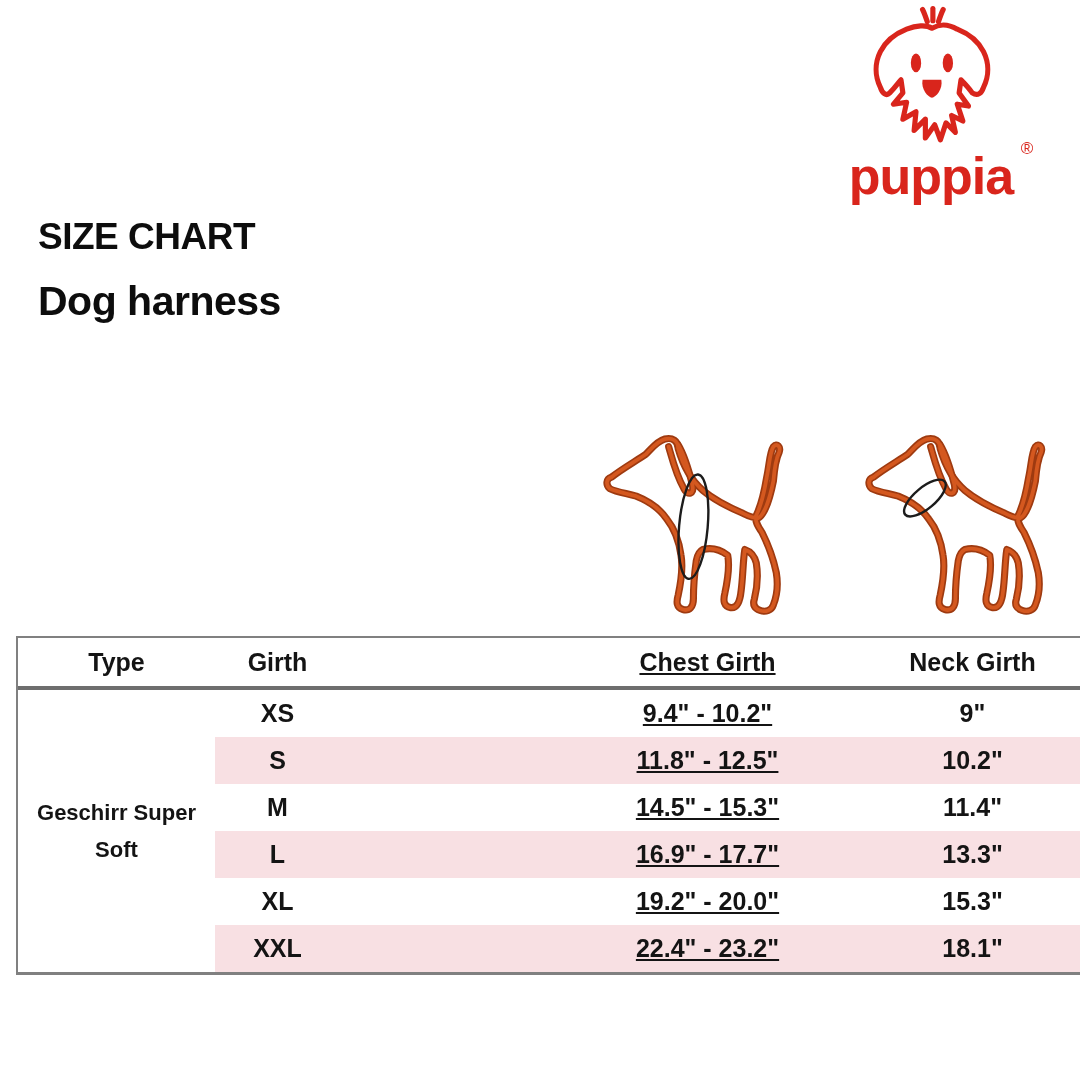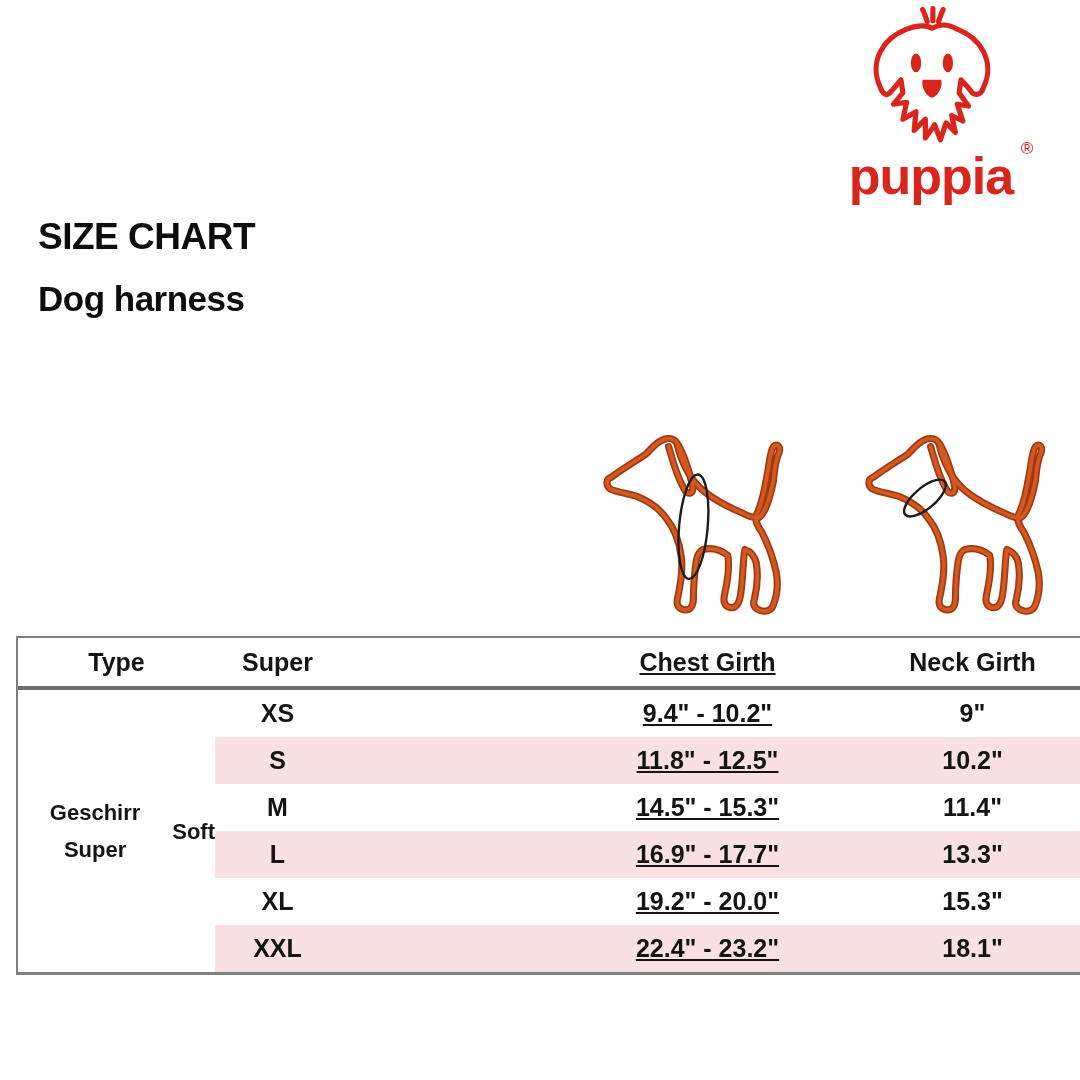--- a/index.html
+++ b/index.html
@@ -13,21 +13,21 @@
   .wordmark{
     position:relative;display:inline-block;margin-top:2px;
     font-size:52px;font-weight:bold;letter-spacing:-1px;color:#d9251c;line-height:1;
   }
   .wordmark .reg{
     position:absolute;top:-10px;right:-20px;font-size:17px;font-weight:normal;letter-spacing:0;
   }
   
   .titles{position:absolute;left:38px;top:218px;}
   .main-title{font-size:37px;font-weight:bold;letter-spacing:-0.5px;line-height:1;color:#0d0d0d;}
-  .sub-title{font-size:35px;font-weight:bold;letter-spacing:-0.5px;line-height:1;margin-top:26px;color:#0d0d0d;}
+  .sub-title{font-size:41px;font-weight:bold;letter-spacing:-0.5px;line-height:1;margin-top:26px;color:#0d0d0d;}
   
   .dog{position:absolute;top:420px;width:195px;height:200px;}
   .dog1{left:594px;}
   .dog2{left:856px;}
   
   .size-table{
     position:absolute;left:16px;top:636px;width:1066px;box-sizing:border-box;
     border:2px solid #808080;border-bottom-width:3px;
     display:grid;
     grid-template-columns:197px 125px 525px 215px;
@@ -36,21 +36,21 @@
   }
   .cell{
     display:flex;align-items:center;justify-content:center;
     font-weight:bold;font-size:25px;color:#141414;box-sizing:border-box;white-space:nowrap;
   }
   .hcell{border-bottom:4px solid #6e6e6e;}
   .shift-r{padding-left:210px;text-decoration:underline;}
   .pink{background:#f8e0e3;}
   .type-cell{
     grid-column:1;grid-row:2/8;background:#fff;
-    display:flex;align-items:center;justify-content:center;
+    display:flex;flex-direction:column;align-items:center;justify-content:center;
     font-weight:bold;font-size:22px;line-height:37px;text-align:center;color:#141414;
   }
 </style>
 </head>
 <body>
 
 <div class="page">
 
   <div class="logo">
     <svg width="150" height="142" viewBox="0 0 160 150">
@@ -148,21 +148,21 @@
                  C84,197 84,191 86,184 C89,170 91,154 89,142 C87,128 82,114 74,104
                  C66,92 52,84 42,80 C32,77 22,76 14,72 Z"></path>
         <path d="M76,28 C80,42 84,58 92,72 C96,80 103,78 101,68 C97,52 92,36 86,26"></path>
       </g>
       <ellipse cx="70" cy="82" rx="27" ry="11" stroke="#1c1c1c" stroke-width="2.5" transform="rotate(-40 70 82)"></ellipse>
     </g>
   </svg>
 
   <div class="size-table">
     <div class="cell hcell">Type</div>
-    <div class="cell hcell">Super</div>
+    <div class="cell hcell">Girth</div>
     <div class="cell hcell shift-r">Chest Girth</div>
     <div class="cell hcell">Neck Girth</div>
 
     <div class="type-cell">
       <span>Geschirr Super</span>
       <span>Soft</span>
     </div>
 
     <div class="cell">XS</div>
     <div class="cell shift-r">9.4" - 10.2"</div>

